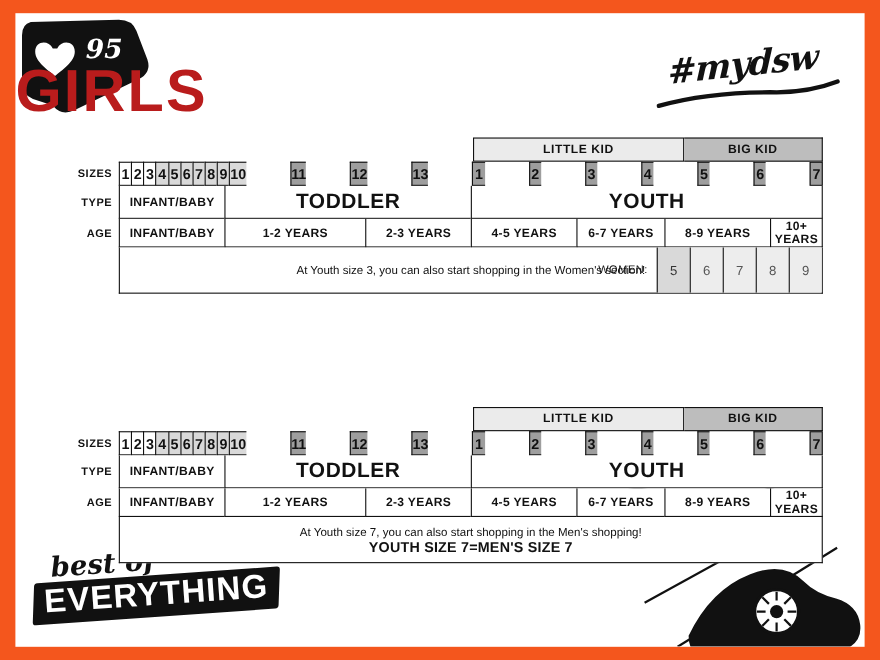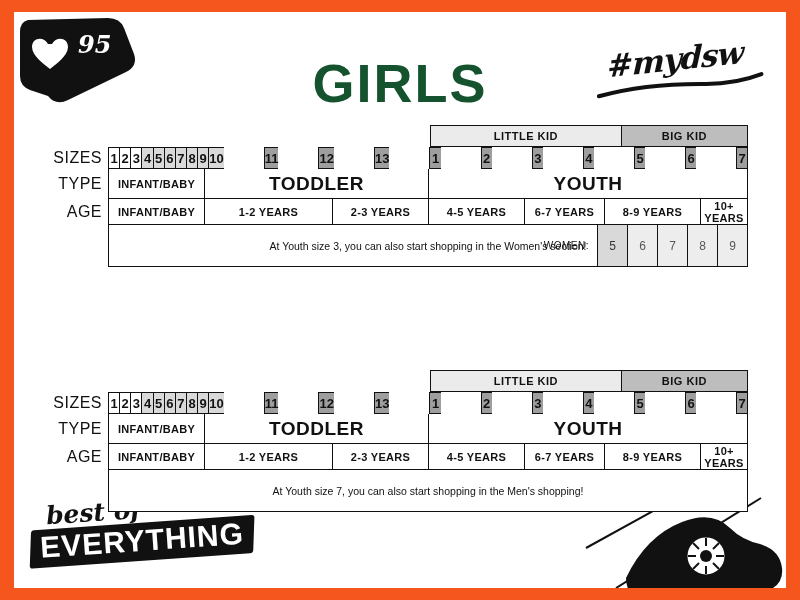--- a/index.html
+++ b/index.html
@@ -84,26 +84,26 @@
 
   .shoe-art {
     position: absolute;
     right: 0; bottom: 0;
     width: 230px; height: 160px;
     overflow: hidden;
   }
 
   
   .section-title {
-    text-align: center;
+    text-align: left;
     font-family: "Liberation Sans", sans-serif;
     font-weight: bold;
     font-size: 54px;
     letter-spacing: 2px;
-    color: #14532d;
+    color: #b91c1c;
     line-height: 1;
   }
   #girls-title { position: absolute; left: 0; right: 0; top: 44px; }
   #boys-title  { position: absolute; left: 0; right: 0; top: 300px; }
 
   
   .chart {
     position: absolute;
     left: 44px;
     width: 690px;
@@ -135,22 +135,22 @@
   .row {
     display: flex;
     align-items: stretch;
   }
   .row-label {
     width: 50px;
     display: flex;
     align-items: center;
     justify-content: flex-end;
     padding-right: 6px;
-    font-weight: normal;
-    font-size: 16px;
+    font-weight: bold;
+    font-size: 10px;
     letter-spacing: 0.5px;
     color: #111;
   }
   .row-body {
     width: 640px;
     display: flex;
   }
   .cell {
     border: 1px solid #111;
     border-right: none;
@@ -413,18 +413,19 @@
           <div class="cell" style="width:96px">4-5 YEARS</div>
           <div class="cell" style="width:80px">6-7 YEARS</div>
           <div class="cell" style="width:96px">8-9 YEARS</div>
           <div class="cell" style="width:48px">10+ YEARS</div>
         </div>
       </div>
 
       <div class="note-row">
         <div class="note-main">
           <div class="note-line1">At Youth size 7, you can also start shopping in the Men's shopping!</div>
+          <div class="note-line2">YOUTH SIZE 7=MEN'S SIZE 7</div>
         </div>
       </div>
     </div>
 
   </div>
 </div>
 
 </body></html>

